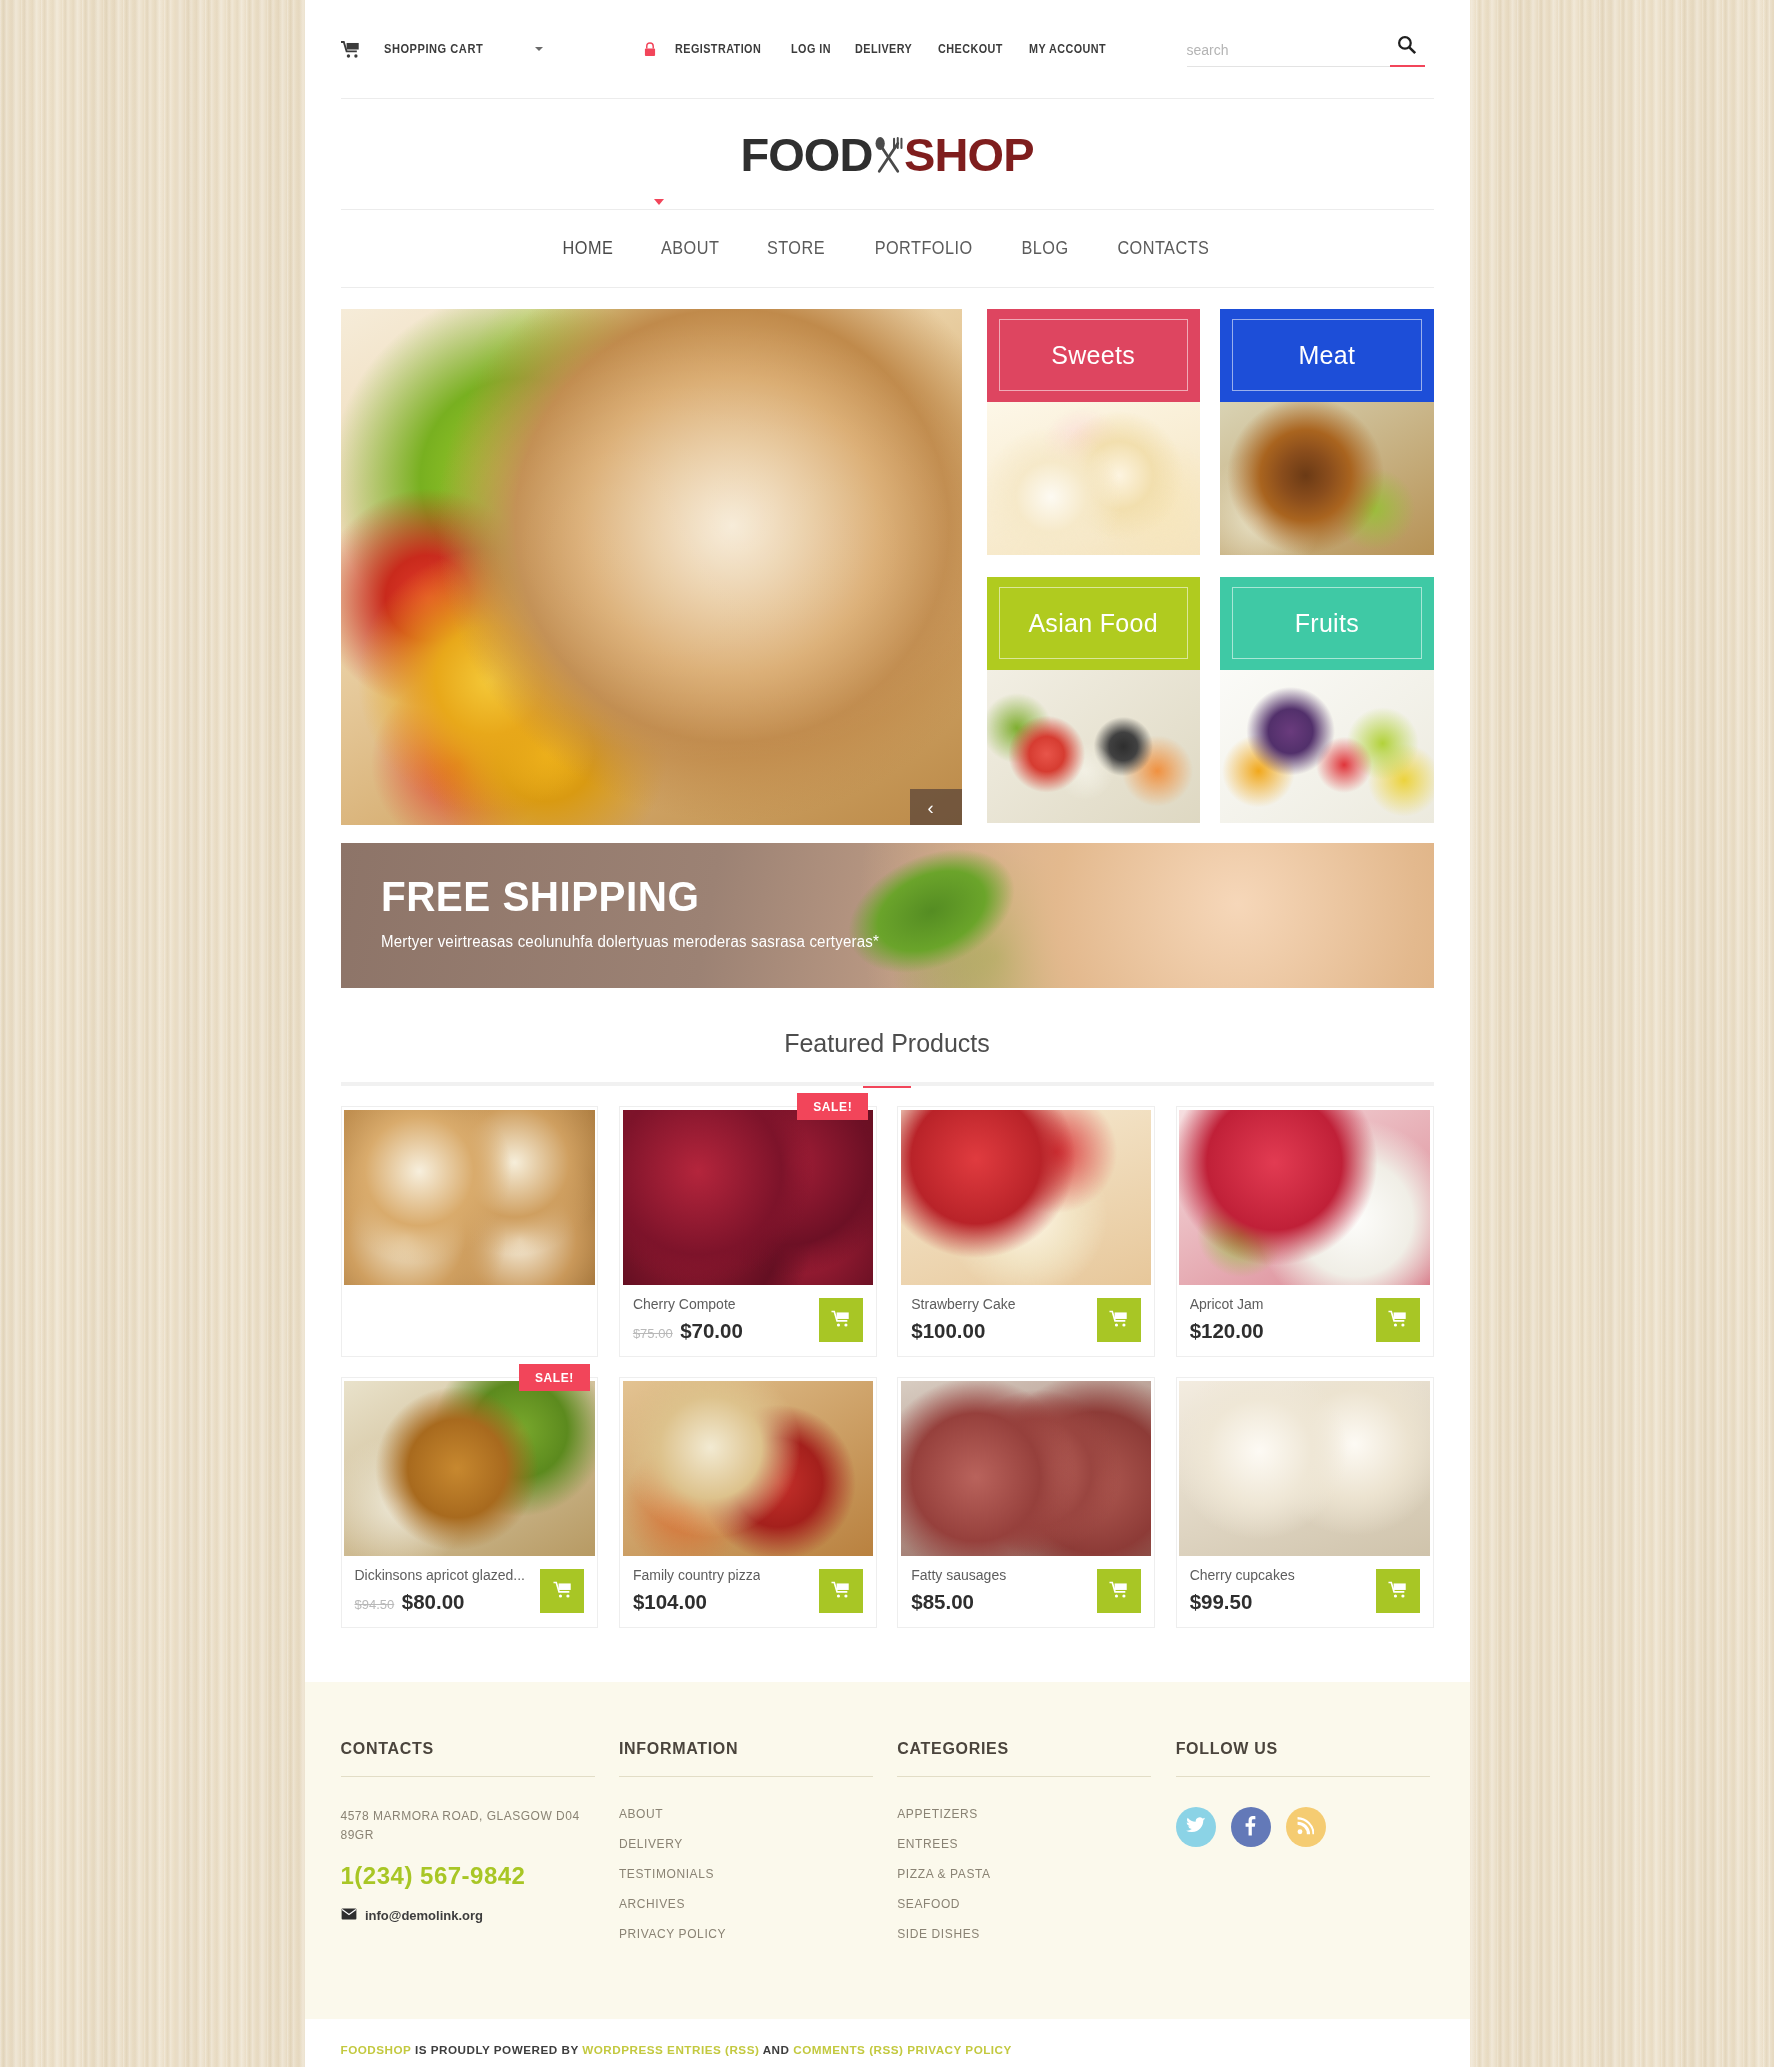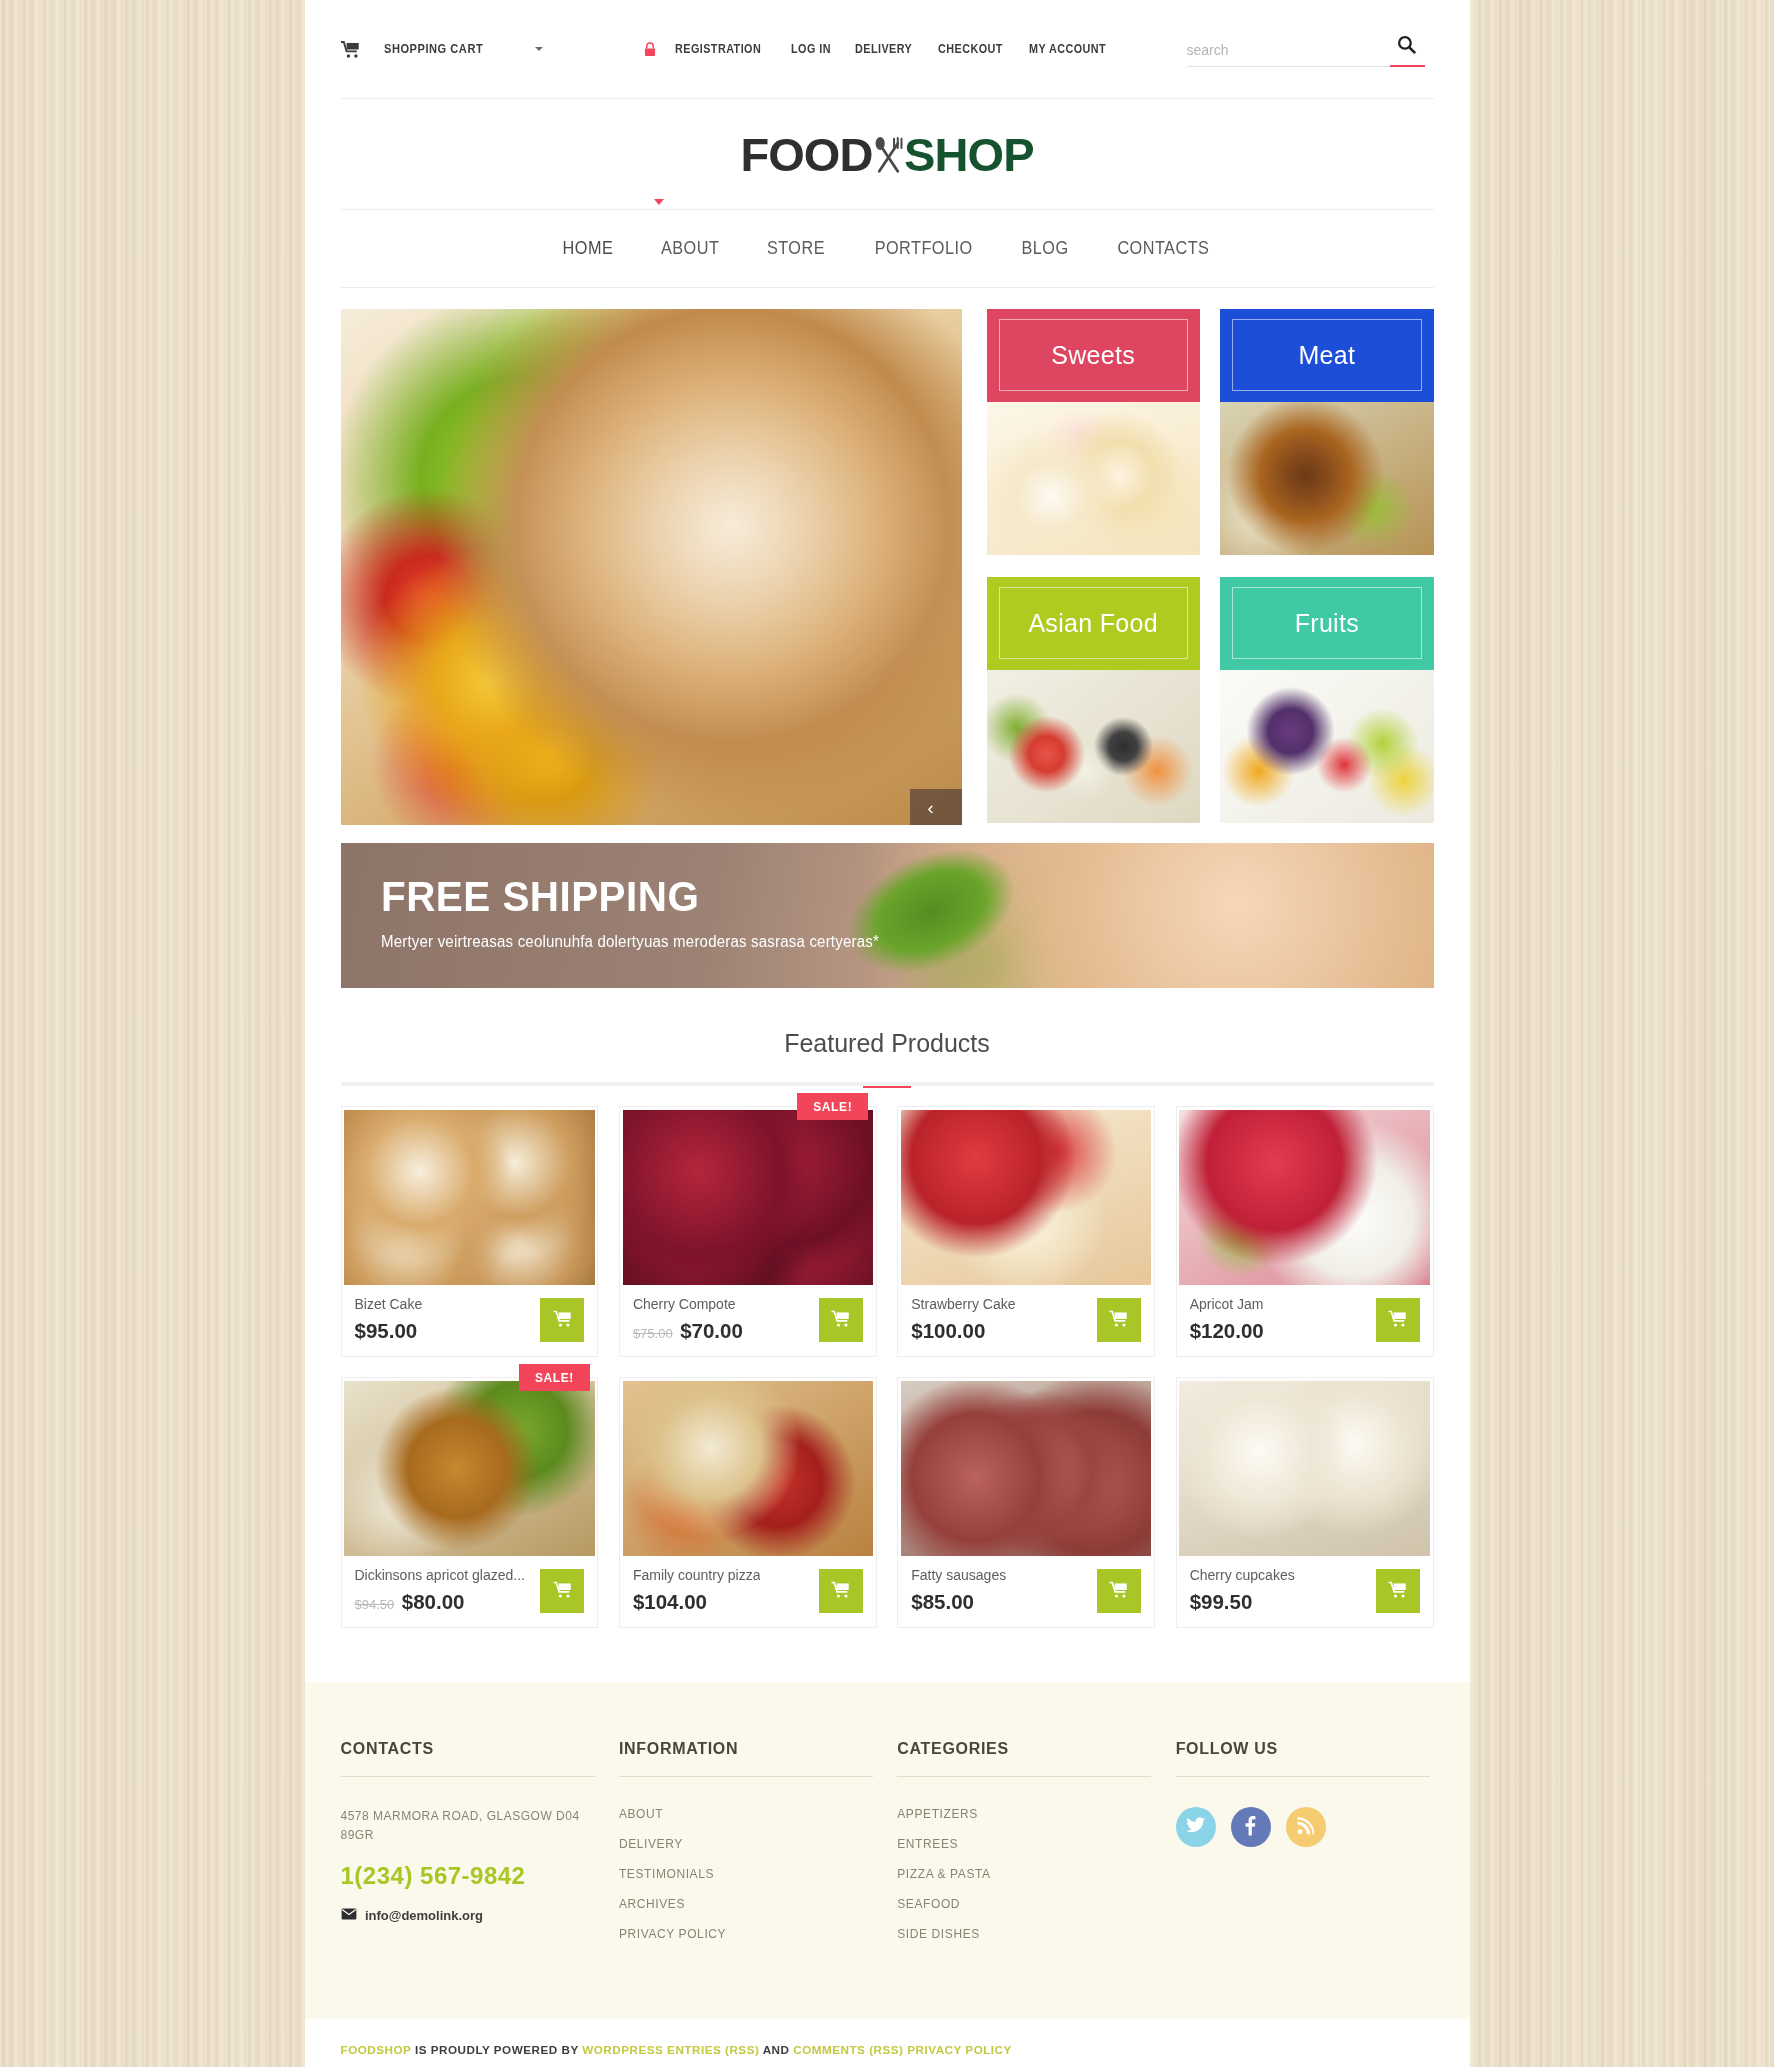--- a/index.html
+++ b/index.html
@@ -41,21 +41,21 @@
                   font-size:14px; color:#9a9a9a; font-family:Liberation Sans, sans-serif; background:transparent; }
   .search-input::placeholder { color:#b4b4b4; }
   .search-btn { width:35px; height:35px; background:transparent; border:0; cursor:pointer; display:flex;
                 align-items:center; justify-content:center; border-bottom:2.8px solid #f2455a; padding-bottom:2.8px; }
 
   
   .logo-row { height:111px; display:flex; align-items:center; justify-content:center; border-bottom:0.9px solid #ececec; }
   .logo { display:flex; align-items:center; font-size:47px; font-weight:700; letter-spacing:-0.9px;
           font-family:"Liberation Sans",sans-serif; }
   .logo .l1 { color:#2f2f2f; }
-  .logo .l2 { color:#14532d; }
+  .logo .l2 { color:#7f1d1d; }
   .logo .util { width:37px; height:43px; margin:0 -2.8px; position:relative; }
 
   
   .mainmenu { height:78px; display:flex; align-items:center; justify-content:center; gap:0; border-bottom:0.9px solid #ececec; position:relative; }
   .mainmenu a { font-size:17.7px; letter-spacing:0.5px; color:#5b5b5b; text-decoration:none; padding:0 21.4px;
                 font-family:"Liberation Sans Narrow","Liberation Sans",sans-serif; position:relative; transform:scaleX(0.92);}
   .mainmenu a.active { color:#4a4a4a; }
   .menu-marker { position:absolute; top:-4.7px; left:calc(50% - 233px); width:47px; height:7.5px; }
   .menu-marker .bar { height:1.9px; background:#f2455a; width:100%; }
   .menu-marker .tri { width:0;height:0;margin:0 auto;border-left:5.6px solid transparent;border-right:5.6px solid transparent;border-top:6.5px solid #f2455a;}
@@ -353,38 +353,20 @@
   </div>
 
   <h3 class="feat-title">Featured Products</h3>
   <div class="feat-div">
           <span class="dash"></span>
         </div>
 
   <div class="grid">
     <div class="card">
       <div class="card-img img-bizet"></div>
-      <div class="card-body">
-        <div>
-          <div class="card-name">Bizet Cake</div>
-          <div class="card-price">
-            <span class="new">$95.00</span>
-          </div>
-        </div>
-        <button class="addbtn">
-          <span>
-            <svg width="19.6" height="17" viewBox="0 0 21 18">
-                    <path d="M0.5 1.5h3l3 10h11" stroke="#fff" stroke-width="1.8" fill="none"></path>
-                    <rect x="6" y="2.5" width="13" height="7" fill="#fff"></rect>
-                    <circle cx="8" cy="16" r="1.7" fill="#fff"></circle>
-                    <circle cx="16" cy="16" r="1.7" fill="#fff"></circle>
-                  </svg>
-          </span>
-        </button>
-      </div>
     </div>
 
     <div class="card">
       <span class="sale">SALE!</span>
       <div class="card-img img-cherry"></div>
       <div class="card-body">
         <div>
           <div class="card-name">Cherry Compote</div>
           <div class="card-price">
             <span class="old">$75.00</span>

